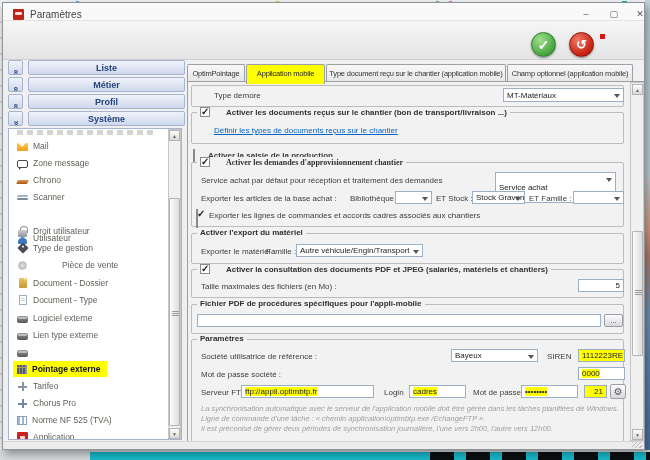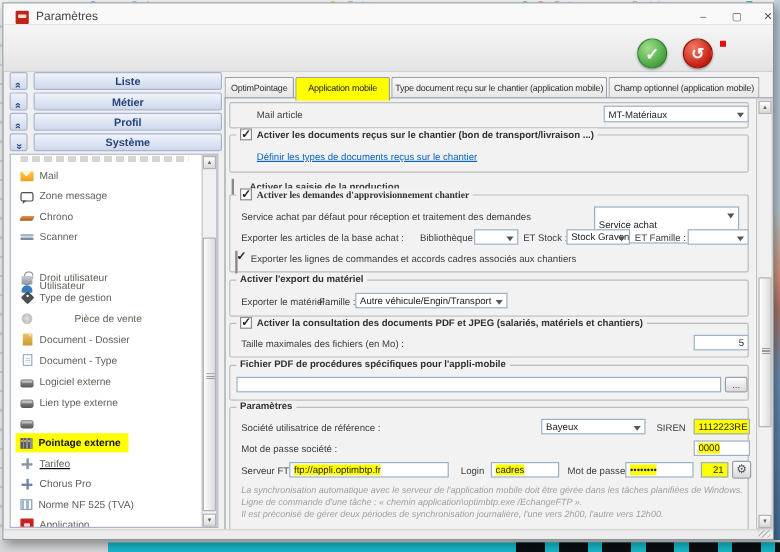--- a/index.html
+++ b/index.html
@@ -69,21 +69,21 @@
 
   
   .tab { top:61px; height:18px; background:linear-gradient(#f8f8f8,#e6e6e6); border:1px solid #9aa0a8;
     border-bottom:none; border-radius:2px 2px 0 0; font-size:7.5px; letter-spacing:-0.2px; color:#333;
     text-align:center; line-height:17px; white-space:nowrap; overflow:hidden; padding:0 2px; }
   .tab.active { background:#ffff00; height:20px; z-index:5; color:#222; }
 
   
   .panel { left:187px; top:80px; width:457px; height:361px; background:#f1f1f1; border:1px solid #9aa0a8; }
   .grp { border:1px solid #bcbcbc; border-radius:2px; background:#f2f2f2; }
-  .leg { display:flex; align-items:center; gap:4px; background:#f2f2f2; padding:0 3px;
+  .leg { display:flex; align-items:center; gap:16px; background:#f2f2f2; padding:0 3px;
     font-size:8px; font-weight:bold; color:#303030; white-space:nowrap; z-index:2; }
   .lbl { font-size:8px; color:#3c3c3c; white-space:nowrap; }
   .b { font-weight:bold; }
   .cb { width:10px; height:10px; background:#fff; border:1px solid #8a8a8a; position:relative; flex:none; }
   .cb.checked::after { content:"✓"; position:absolute; left:0; top:-2px; font-size:10px; color:#222; font-weight:bold; }
   .dd { background:#fff; border:1px solid #9ab0c4; height:14px; display:flex; align-items:center;
     font-size:8px; color:#222; padding:0 12px 0 3px; white-space:nowrap; overflow:hidden; }
   .dd::after { content:""; position:absolute; right:3px; top:5px; border-left:3px solid transparent;
     border-right:3px solid transparent; border-top:4px solid #555; }
   .inp { background:#fff; border:1px solid #9ab0c4; height:13px; display:flex; align-items:center;
@@ -244,21 +244,21 @@
           <span class="ic i-disk"></span>
           <span class="slab">Lien type externe</span>
         </div>
       <div class="sitem" style="top:215px;">
           <span class="ic i-disk"></span>
         </div>
       <div class="sitem sel" style="top:232px;">
           <span class="ic i-grid"></span>
           <span class="slab">Pointage externe</span>
         </div>
-      <div class="sitem" style="top:249px;text-decoration:underline;">
+      <div class="sitem" style="top:249px;">
           <span class="ic i-spark"></span>
           <span class="slab">Tarifeo</span>
         </div>
       <div class="sitem" style="top:266px;">
           <span class="ic i-spark blue"></span>
           <span class="slab">Chorus Pro</span>
         </div>
       <div class="sitem" style="top:283px;">
           <span class="ic i-nfgrid"></span>
           <span class="slab">Norme NF 525 (TVA)</span>
@@ -281,21 +281,21 @@
     <div class="abs tab" style="left:184px;width:58px;">OptimPointage</div>
     <div class="abs tab active" style="left:243px;width:79px;">Application mobile</div>
     <div class="abs tab" style="left:323px;width:180px;">Type document reçu sur le chantier (application mobile)</div>
     <div class="abs tab" style="left:504px;width:126px;">Champ optionnel (application mobile)</div>
 
     
     <div class="abs panel" style="left:184px;top:78px;"></div>
 
     
     <div class="abs grp" style="left:188px;top:82px;width:433px;height:22px;"></div>
-    <span class="abs lbl" style="left:211px;top:88px;">Mail article</span>
+    <span class="abs lbl" style="left:211px;top:88px;">Type demore</span>
     <div class="abs dd" style="left:500px;top:85px;width:121px;">
         <span>MT-Matériaux</span>
       </div>
 
     
     <div class="abs grp" style="left:188px;top:109px;width:433px;height:32px;"></div>
     <div class="abs leg" style="left:194px;top:104px;">
       <span class="cb checked"></span>
       <span>Activer les documents reçus sur le chantier (bon de transport/livraison ...)</span>
     </div>

